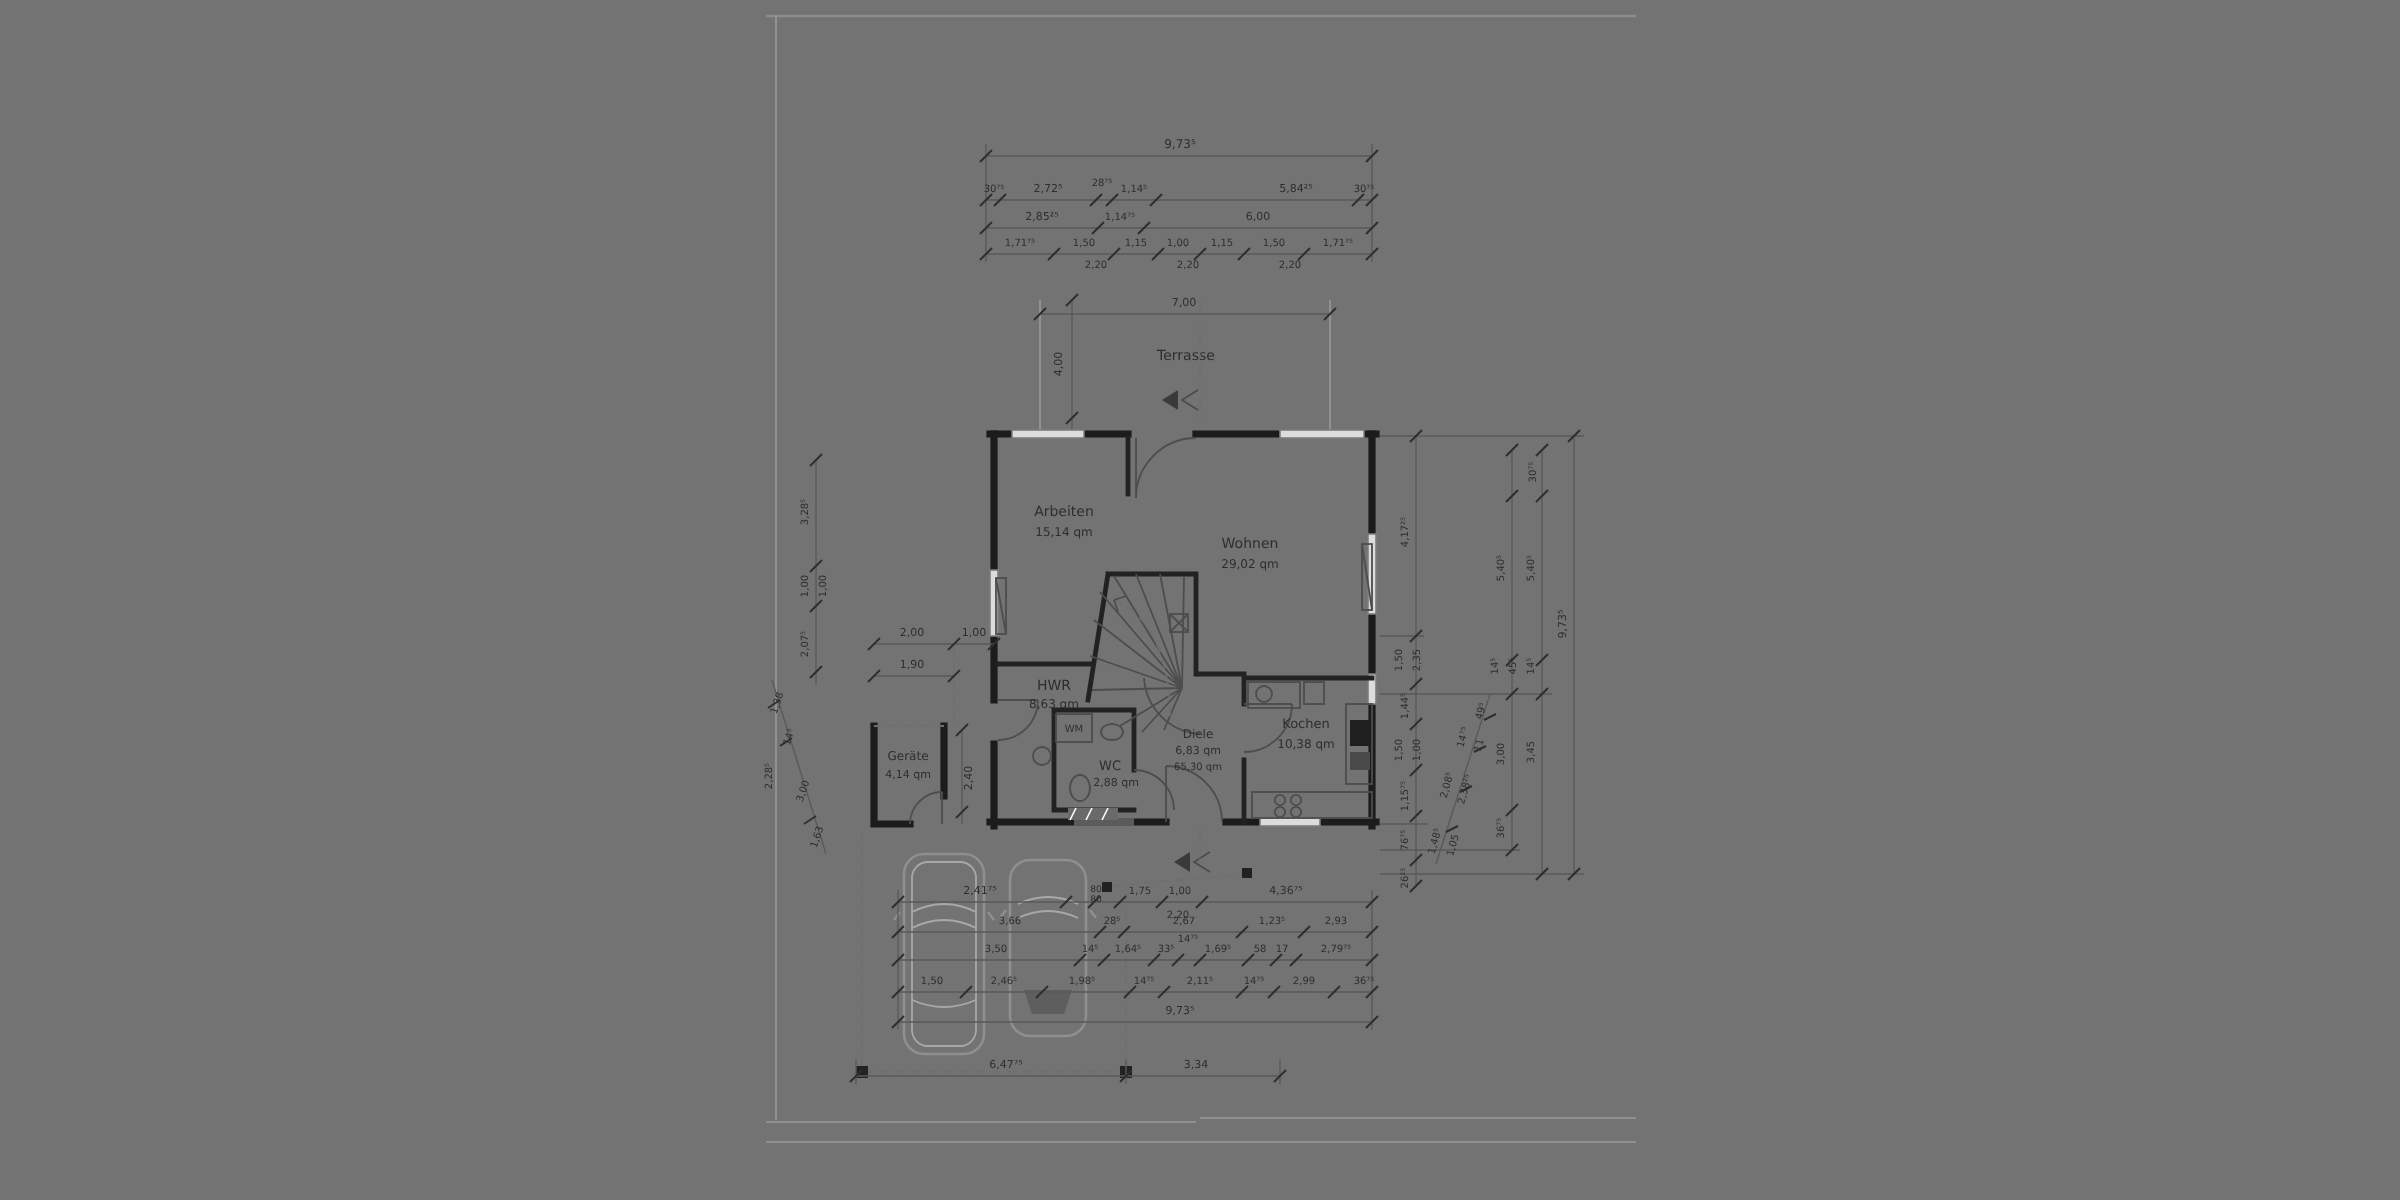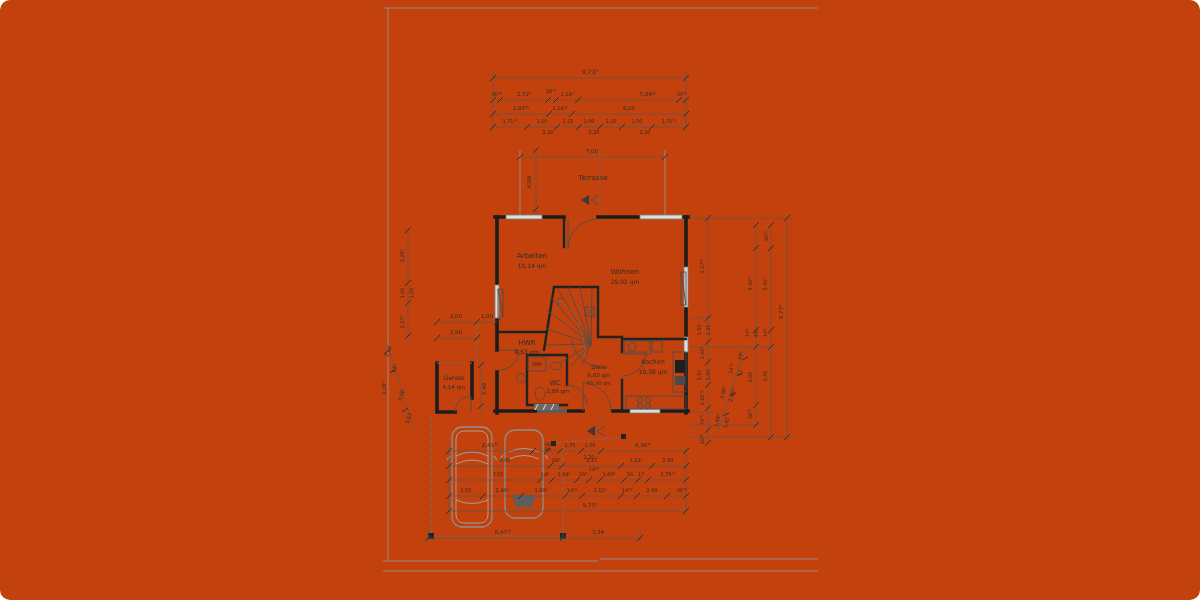--- a/index.html
+++ b/index.html
@@ -1,16 +1,16 @@
 <!DOCTYPE html>
 <html><head>
 <meta charset="utf-8">
 <style>
   html,body{margin:0;padding:0;background:#ffffff;}
-  .stage{position:relative;width:1200px;height:600px;background:#c2410c;overflow:hidden;border-radius:10px;}
+  .stage{position:relative;width:1200px;height:600px;background:#737373;overflow:hidden;}
   svg{position:absolute;left:0;top:0;}
   svg text{font-family:"DejaVu Sans",sans-serif;fill:#2e2e2e;text-anchor:middle;}
   .t7{font-size:7px}.t65{font-size:6.5px}.t6{font-size:6px}.t55{font-size:5.5px}
   .t5{font-size:5px}.t45{font-size:4.6px}
   .wall{stroke:#1c1c1c;stroke-width:3.6;fill:none;stroke-linecap:square}
   .wallthin{stroke:#222;stroke-width:2.4;fill:none;stroke-linecap:square}
   .winr{fill:#dcdcdc;stroke:#7d7d7d;stroke-width:0.8}
   .dim{stroke:#5a5a5a;stroke-width:0.7;fill:none}
   .tick{stroke:#2f2f2f;stroke-width:1;fill:none}
   .thin{stroke:#4d4d4d;stroke-width:0.9;fill:none}

